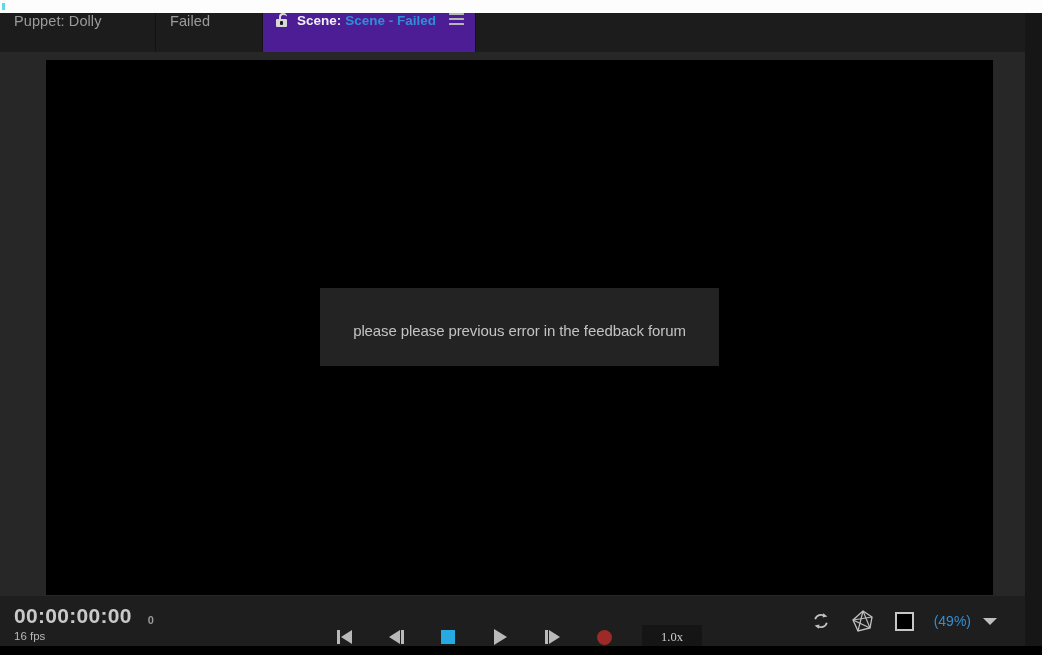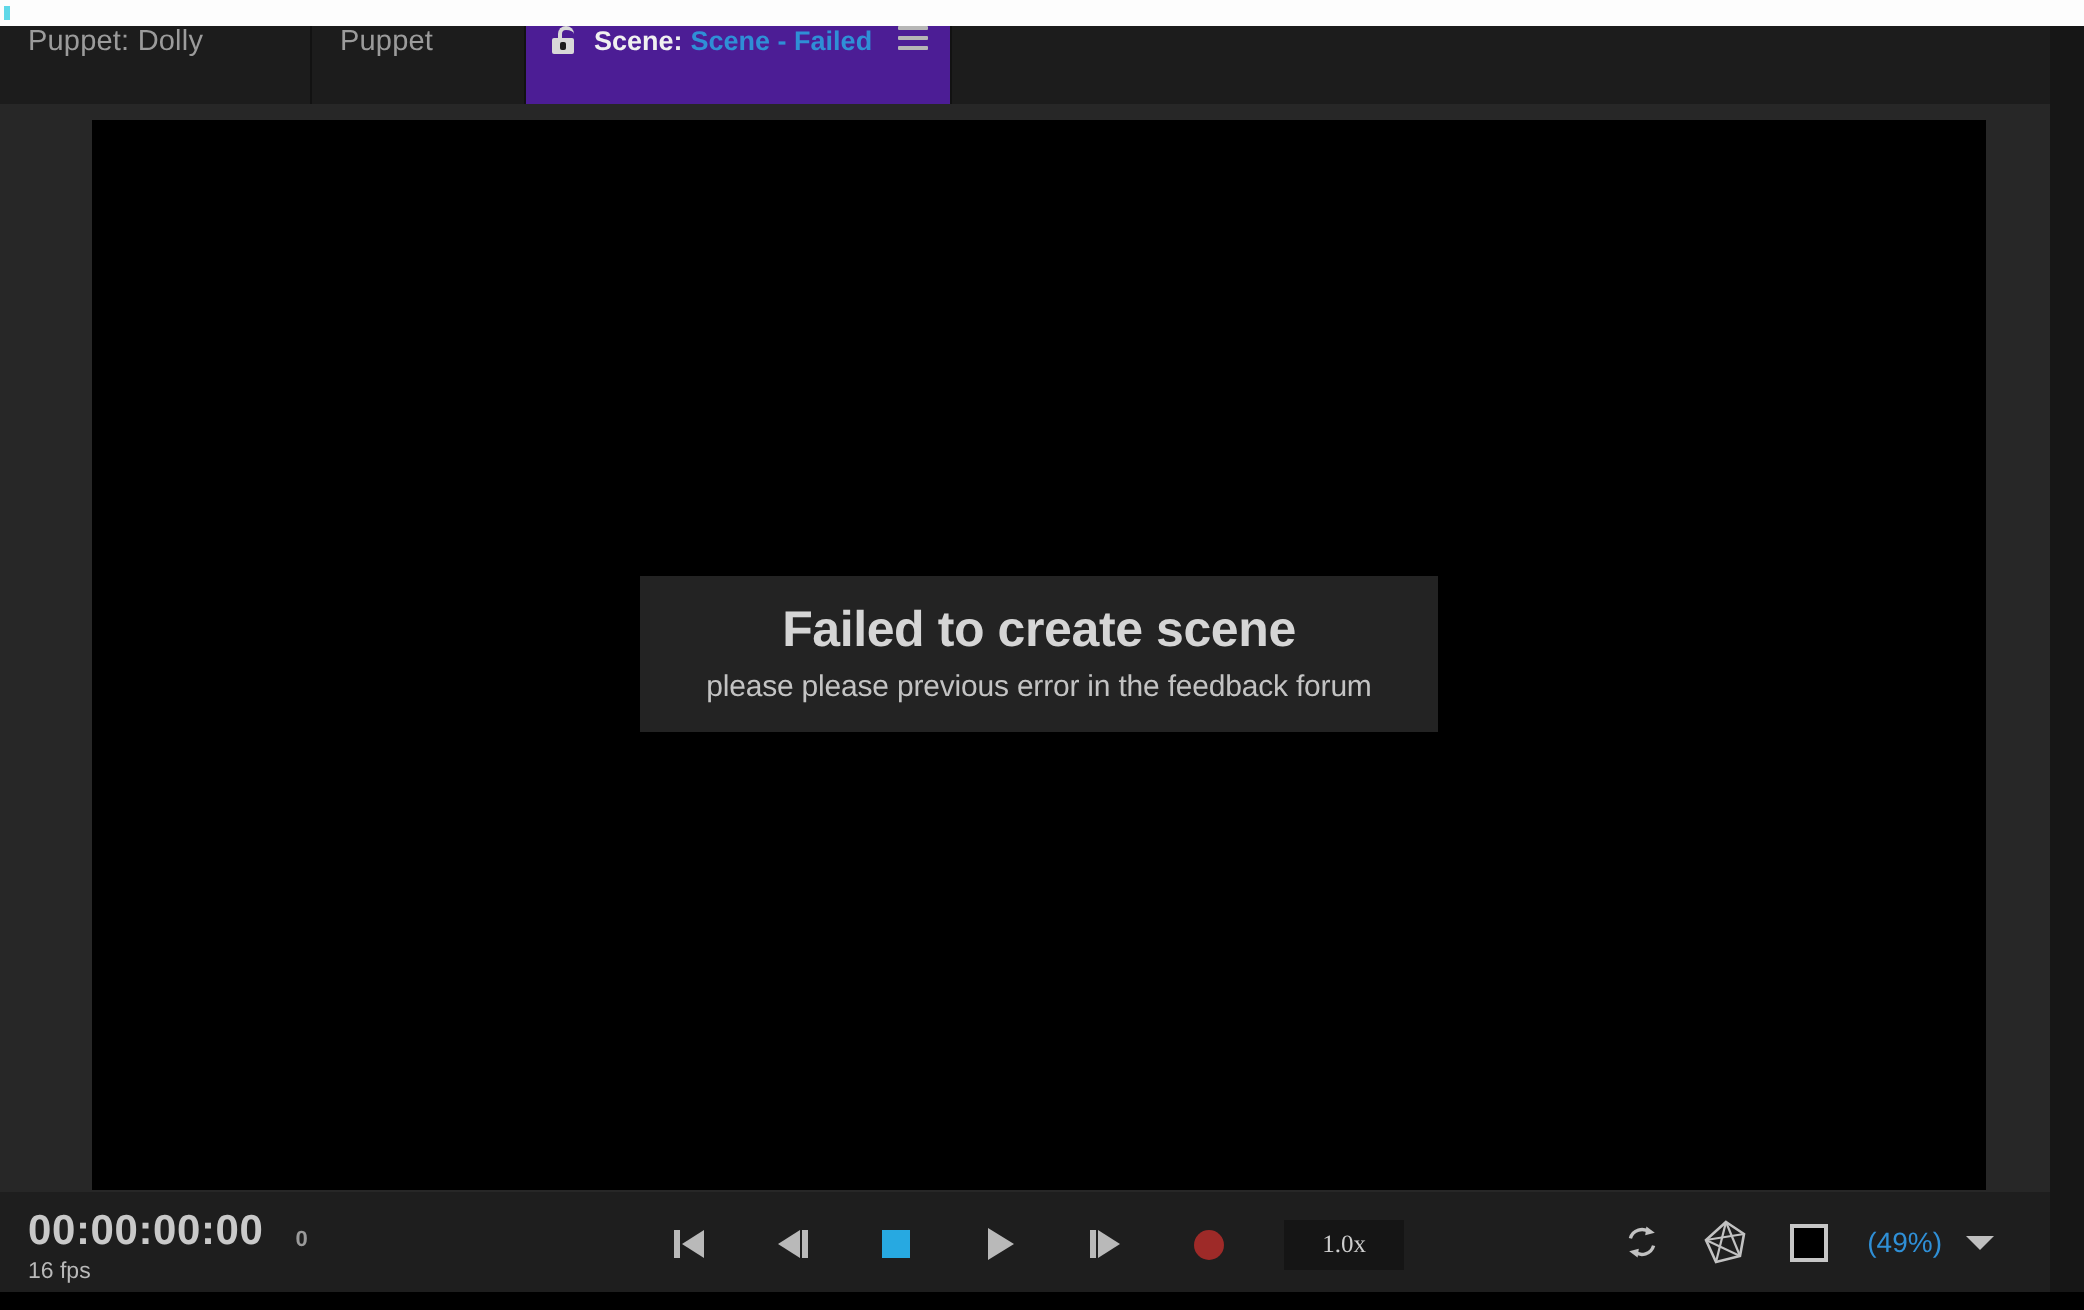--- a/index.html
+++ b/index.html
@@ -209,21 +209,21 @@
   .fps {
     position: absolute;
     left: 14px; top: 34px;
     font-size: 11.5px;
     color: #b9b9b9;
   }
 
   
   .transport {
     position: absolute;
-    left: 318px; top: 11px;
+    left: 318px; top: 26px;
     height: 30px;
     display: flex;
     align-items: center;
   }
   .tbtn {
     width: 52px; height: 28px;
     display: flex;
     align-items: center;
     justify-content: center;
     background: transparent;
@@ -321,21 +321,21 @@
     <div class="top-strip-mark"></div>
   </div>
 
   <div class="tabbar">
 
     <div class="tab t1">
       <span class="tab-label">Puppet: Dolly</span>
     </div>
 
     <div class="tab t2">
-      <span class="tab-label">Puppet</span>
+      <span class="tab-label">Failed</span>
     </div>
 
     <div class="tab active">
       <span class="lock-icon">
         <span class="shackle"></span>
         <span class="body"></span>
         <span class="keyhole"></span>
       </span>
       <span class="tab-prefix">Scene:</span>
       <span class="tab-name">Scene - Failed</span>
@@ -345,21 +345,20 @@
           <i></i>
       </span>
     </div>
 
     <div class="tabbar-filler"></div>
   </div>
 
   <div class="panel">
     <div class="viewport">
       <div class="error-box">
-        <div class="error-title">Failed to create scene</div>
         <div class="error-sub">please please previous error in the feedback forum</div>
       </div>
     </div>
   </div>
 
   <div class="bottombar">
 
     <div class="timecode-block">
       <span class="timecode">00:00:00:00</span>
       <span class="framenum">0</span>

